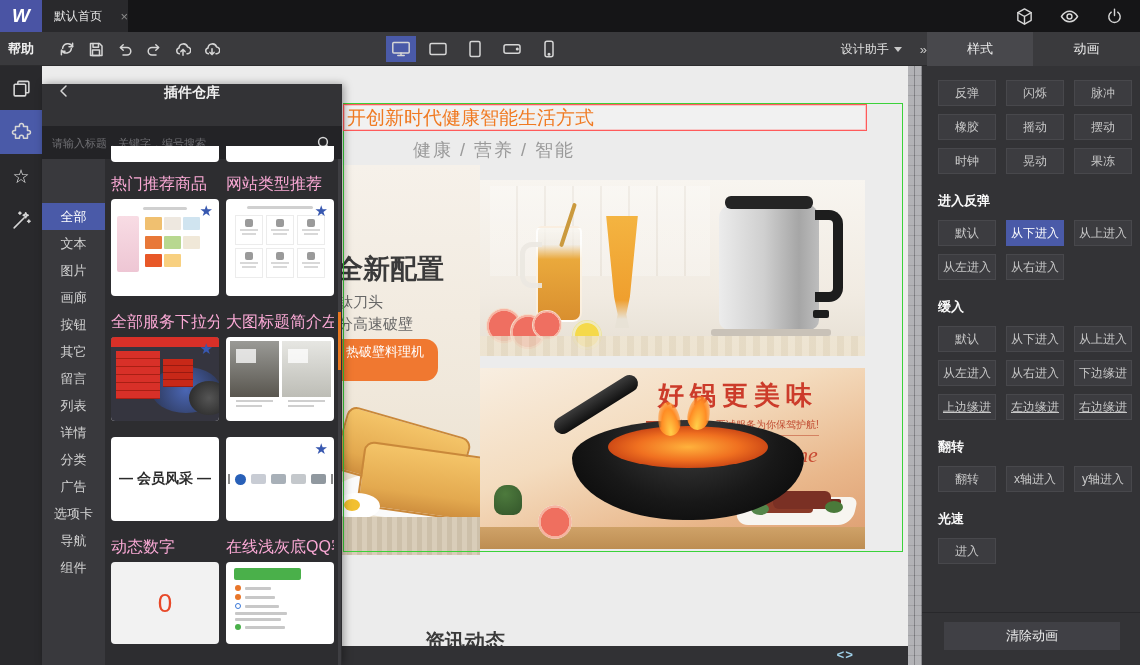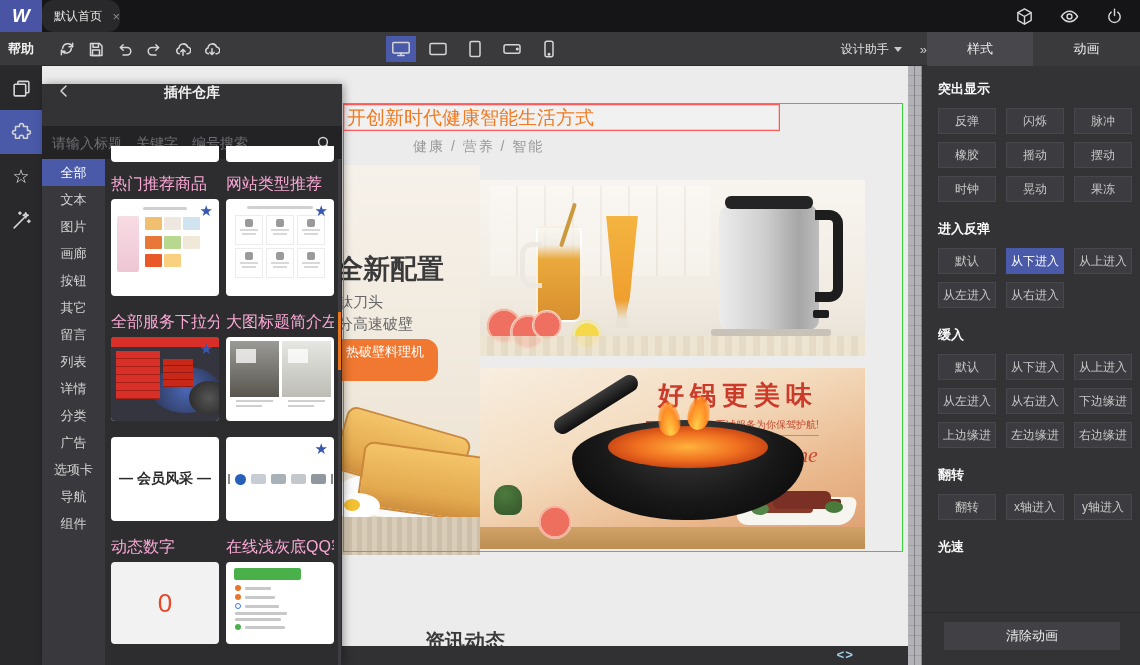--- a/index.html
+++ b/index.html
@@ -5,22 +5,22 @@
   * { margin:0; padding:0; box-sizing:border-box; }
   html,body { width:1140px; height:665px; overflow:hidden; background:#333336;
     font-family:"Liberation Sans", sans-serif; -webkit-font-smoothing:antialiased; }
   svg { display:block; }
   .ic { stroke:#d6d6d6; fill:none; stroke-width:1.5; stroke-linecap:round; stroke-linejoin:round; }
 
   
   .topbar { position:absolute; left:0; top:0; width:1140px; height:32px; background:#151517; display:flex; align-items:stretch; }
   .logo { width:42px; background:#4a54a4; color:#fff; font-weight:bold; font-style:italic;
           font-size:19px; display:flex; align-items:center; justify-content:center; }
-  .page-tab { width:78px; background:#29292c; color:#e8e8e8; font-size:12px; display:flex;
-          align-items:center; justify-content:space-between; padding:0 0 0 12px;border-radius:12px; }
+  .page-tab { width:86px; background:#29292c; color:#e8e8e8; font-size:12px; display:flex;
+          align-items:center; justify-content:space-between; padding:0 0 0 12px; }
   .page-tab .x { color:#8a8a8a; font-size:13px; }
   .topbar-right { margin-left:auto; display:flex; align-items:center; gap:26px; padding-right:16px; }
 
   
   .toolbar { position:absolute; left:0; top:32px; width:1140px; height:34px; background:#3a3a3d;
              border-bottom:1px solid #2c2c2e; }
   .tb-left { position:absolute; left:8px; top:0; height:34px; display:flex; align-items:center; gap:13px; }
   .tb-help { color:#f0f0f0; font-size:13px; font-weight:bold; margin-right:12px; }
   .devices { position:absolute; left:386px; top:4px; display:flex; gap:7px; }
   .dev { width:30px; height:26px; display:flex; align-items:center; justify-content:center; }
@@ -37,24 +37,24 @@
   
   .rail { position:absolute; left:0; top:66px; width:42px; height:599px; background:#29292c; }
   .rail-btn { width:42px; height:44px; display:flex; align-items:center; justify-content:center; color:#e8e8e8; }
   .rail-btn.sel { background:#4a5aa8; }
   .rail-star { font-size:19px; color:#e8e8e8; }
 
   
   .workspace { position:absolute; left:42px; top:66px; width:866px; height:599px; background:#ececec; overflow:hidden; }
   .sel-green { position:absolute; left:301px; top:37px; width:560px; height:449px;
                border:1px solid #3ad23a; pointer-events:none; z-index:6; }
-  .hero-box { position:absolute; left:301px; top:38px; width:437px; height:27px; border:1px solid #ff5a5a;
+  .hero-box { position:absolute; left:301px; top:38px; width:524px; height:27px; border:1px solid #ff5a5a;
               box-shadow:inset 0 0 0 1px rgba(255,120,120,.35); z-index:7; background:rgba(255,255,255,.25); }
   .hero-title { font-size:19px; color:#f07a22; line-height:25px; padding-left:3px; white-space:nowrap; overflow:hidden; }
-  .hero-sub { position:absolute; left:371px; top:72px; font-size:14px; color:#9a9a9a; letter-spacing:2px; z-index:5; }
+  .hero-sub { position:absolute; left:371px; top:72px; font-size:18px; color:#9a9a9a; letter-spacing:2px; z-index:5; }
 
   
   .lb { position:absolute; left:300px; top:99px; width:138px; height:390px; overflow:hidden;
         background:linear-gradient(180deg,#f6f1ea 0%,#f0e8db 58%,#eadfcb 100%); }
   .lb-head { position:absolute; left:-6px; top:86px; font-size:27px; font-weight:bold; color:#3a3a3a; white-space:nowrap; }
   .lb-l1 { position:absolute; left:-4px; top:128px; font-size:15px; color:#666; white-space:nowrap; }
   .lb-l2 { position:absolute; left:-4px; top:150px; font-size:15px; color:#666; white-space:nowrap; }
   .lb-badge { position:absolute; left:-16px; top:174px; height:42px; line-height:26px; padding:0 14px 0 20px;
               background:#f07830; color:#fff; font-size:13px; border-radius:13px; white-space:nowrap; }
   .toast-zone { position:absolute; left:0; top:242px; width:138px; height:110px; }
@@ -138,26 +138,26 @@
     background-image:linear-gradient(to right, rgba(255,255,255,.28) 0 6px, rgba(0,0,0,.10) 6px 7px, rgba(255,255,255,.28) 7px 13px, rgba(0,0,0,.10) 13px 14px),
                      repeating-linear-gradient(to bottom, rgba(0,0,0,0) 0 9px, rgba(0,0,0,.16) 9px 10px); z-index:9; }
 
   
   .panel { position:absolute; left:42px; top:84px; width:300px; height:581px; background:#2d2d30; z-index:20;
            box-shadow:2px 0 8px rgba(0,0,0,.35); }
   .panel-head { height:42px; background:#333336; display:flex; align-items:flex-start; color:#efefef; }
   .panel-back { width:44px; display:flex; justify-content:center; }
   .panel-title { flex:1; text-align:center; font-size:14px; font-weight:bold; margin-right:44px; }
   .panel-search { height:33px; background:#232326; display:flex; align-items:center; padding:0 10px; }
-  .panel-search input { flex:1; background:transparent; border:none; outline:none; color:#bdbdbd; font-size:14px;
+  .panel-search input { flex:1; background:transparent; border:none; outline:none; color:#bdbdbd; font-size:11px;
            font-family:"Liberation Sans", sans-serif; }
   .panel-search input::placeholder { color:#6f6f73; }
   .cat-col { position:absolute; left:0; top:75px; width:63px; height:506px; background:#39393d; }
   .cat { height:27px; line-height:27px; text-align:center; color:#d2d2d2; font-size:13px; white-space:nowrap; }
-  .cat.sel { background:#4a5aa8; color:#fff; }
+  .cat.sel { background:#4a5aa8; color:#fff;margin-top:44px; }
   .pg { position:absolute; left:69px; top:62px; width:231px; }
   .stub-row { display:flex; gap:7px; margin-bottom:12px; }
   .stub { width:108px; height:16px; background:#fff; border-radius:0 0 4px 4px; }
   .lbl-row { display:flex; gap:7px; margin-bottom:4px; }
   .plg-lbl { width:108px; color:#f9a8d4; font-size:16px; white-space:nowrap; overflow:hidden; }
   .card-row { display:flex; gap:7px; margin-bottom:16px; }
   .card { width:108px; background:#fff; border-radius:4px; position:relative; overflow:hidden; }
   .h97 { height:97px; } .h84 { height:84px; } .h82 { height:82px; }
   .star-badge { position:absolute; top:4px; right:6px; color:#3858b0; font-size:15px; line-height:1; z-index:3; }
   .panel-sb-track { position:absolute; right:1px; top:75px; width:3px; height:506px; background:#3e3e42; }
@@ -195,21 +195,21 @@
 
   
   .rp { position:absolute; left:922px; top:66px; width:218px; height:599px; background:#333336; z-index:10; overflow:hidden; }
   .rp-inner { padding:14px 0 0 16px; height:540px; overflow:hidden; }
   .rp-h { font-size:13px; font-weight:bold; color:#fafafa; margin:18px 0 10px; }
   .rp-h:first-child { margin-top:0; }
   .rp-row { display:flex; flex-wrap:wrap; gap:8px 10px; width:196px; }
   .rp-btn { width:58px; height:26px; line-height:24px; text-align:center; font-size:12px; color:#c9c9c9;
             background:#3c3c40; border:1px solid #48484c; white-space:nowrap; }
   .rp-btn.sel { background:#4a5aa8; border-color:#4a5aa8; color:#fff; }
-  .rp-btn.und { }
+  .rp-btn.und { text-decoration:underline; }
   .rp-div { position:absolute; left:0; top:546px; width:218px; border-top:1px solid #28282b; }
   .rp-clear { position:absolute; left:22px; top:556px; width:176px; height:28px; line-height:28px; text-align:center;
               background:#404045; color:#ededed; font-size:13px; }
 </style>
 </head>
 <body>
 
 <div class="topbar">
   <div class="logo">
       <span>W</span>
@@ -613,21 +613,20 @@
           </div>
         </div>
       </div>
     </div>
   <div class="panel-sb-track"></div>
   <div class="panel-sb-thumb"></div>
 </div>
 
 <div class="rp">
   <div class="rp-inner" id="anim-sections">
-      <div class="rp-h">突出显示</div>
       <div class="rp-row">
         <div class="rp-btn">反弹</div>
         <div class="rp-btn">闪烁</div>
         <div class="rp-btn">脉冲</div>
         <div class="rp-btn">橡胶</div>
         <div class="rp-btn">摇动</div>
         <div class="rp-btn">摆动</div>
         <div class="rp-btn">时钟</div>
         <div class="rp-btn">晃动</div>
         <div class="rp-btn">果冻</div>
@@ -652,16 +651,19 @@
         <div class="rp-btn und">左边缘进</div>
         <div class="rp-btn und">右边缘进</div>
       </div>
       <div class="rp-h">翻转</div>
       <div class="rp-row">
         <div class="rp-btn">翻转</div>
         <div class="rp-btn">x轴进入</div>
         <div class="rp-btn">y轴进入</div>
       </div>
       <div class="rp-h">光速</div>
+      <div class="rp-row">
+        <div class="rp-btn">进入</div>
+      </div>
     </div>
   <div class="rp-div"></div>
   <div class="rp-clear">清除动画</div>
 </div>
 
 </body></html>

